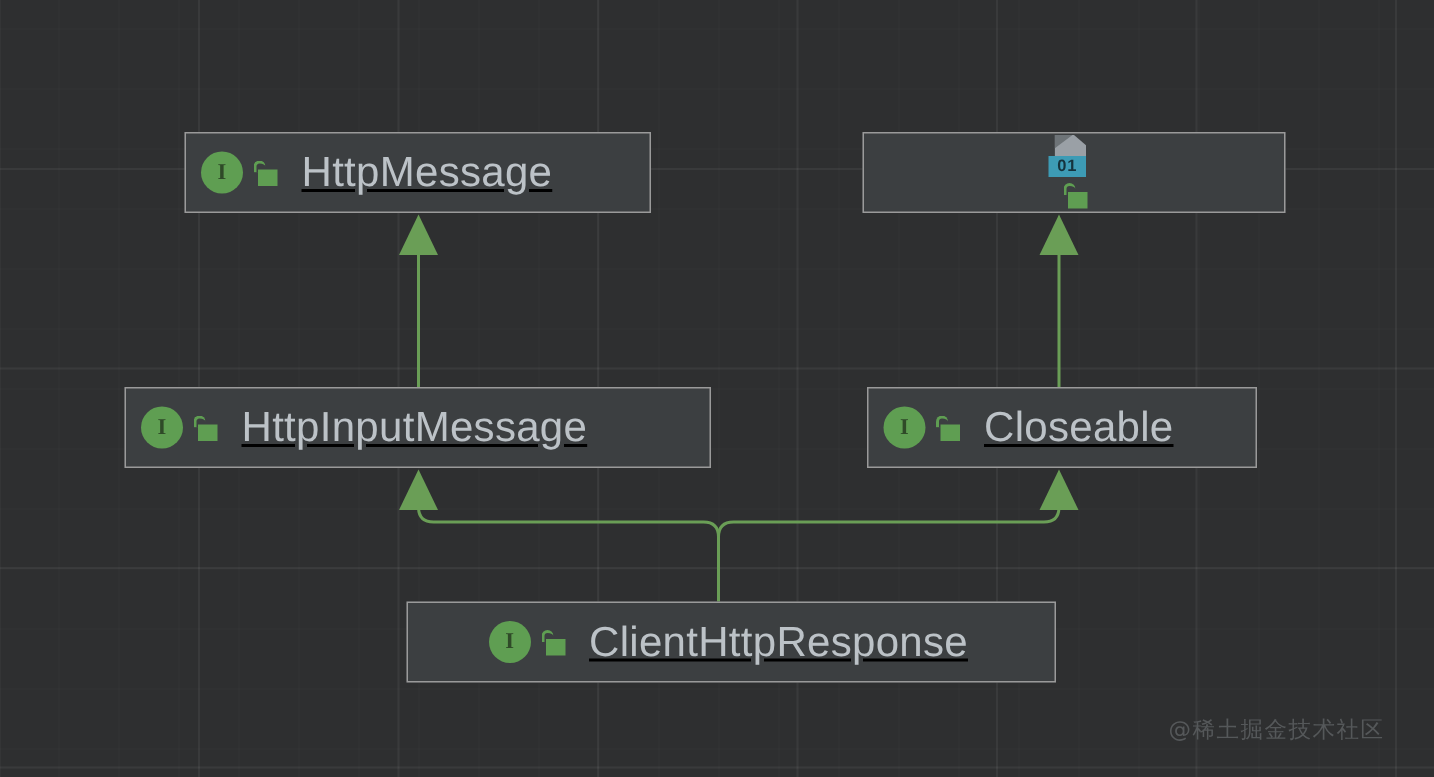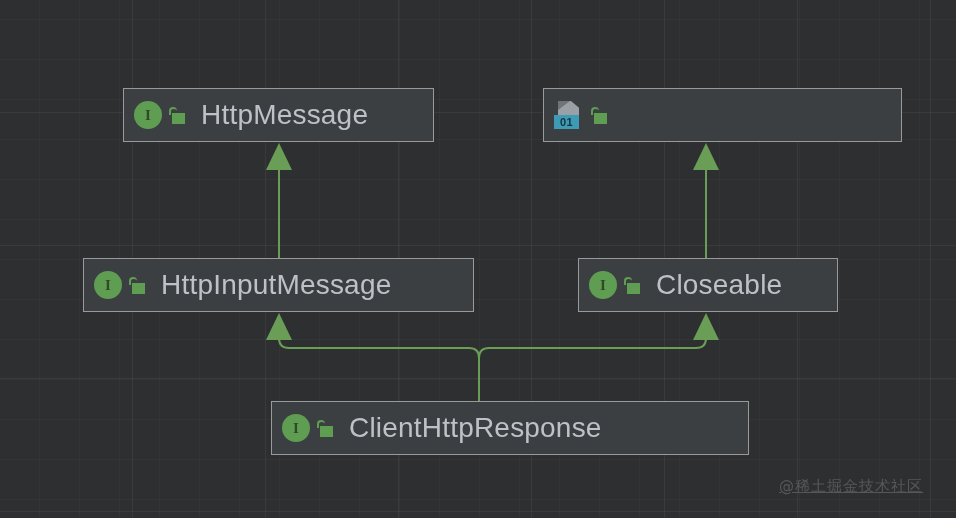--- a/index.html
+++ b/index.html
@@ -38,20 +38,21 @@
 
   .node {
     position: absolute;
     box-sizing: border-box;
     display: flex;
     align-items: center;
     background: #3c3f41;
     border: 1px solid #9a9a9a;
     padding: 0 14px 0 10px;
     height: 54px;
+    text-decoration: underline;
   }
 
   .node-label {
     color: #bcc2c7;
     font-size: 28px;
     line-height: 28px;
     letter-spacing: 0.2px;
     white-space: nowrap;
     margin-left: 14px;
   }
@@ -188,21 +189,21 @@
 
   <div class="node" style="left:123px; top:88px; width:311px;">
     <span class="icon-interface"></span>
     <span class="icon-lock">
       <span class="shackle"></span>
         <span class="body"></span>
     </span>
     <span class="node-label">HttpMessage</span>
   </div>
 
-  <div class="node" style="left:543px; top:88px; width:359px;">
+  <div class="node" style="left:575px; top:88px; width:282px;flex-direction:column;">
     <span class="icon-classfile">
       <span class="page"></span>
       <span class="fold"></span>
       <span class="badge">01</span>
     </span>
     <span class="icon-lock">
       <span class="shackle"></span>
         <span class="body"></span>
     </span>
   </div>
@@ -218,24 +219,24 @@
 
   <div class="node" style="left:83px; top:258px; width:391px;">
     <span class="icon-interface"></span>
     <span class="icon-lock">
       <span class="shackle"></span>
         <span class="body"></span>
     </span>
     <span class="node-label">HttpInputMessage</span>
   </div>
 
-  <div class="node" style="left:271px; top:401px; width:478px;">
+  <div class="node" style="left:271px; top:401px; width:433px;justify-content:center;">
     <span class="icon-interface"></span>
     <span class="icon-lock">
       <span class="shackle"></span>
         <span class="body"></span>
     </span>
     <span class="node-label">ClientHttpResponse</span>
   </div>
 
-  <div class="watermark" style="left:779px; top:477px;text-decoration:underline;">@稀土掘金技术社区</div>
+  <div class="watermark" style="left:779px; top:477px;">@稀土掘金技术社区</div>
 
 </div>
 
 </body></html>

